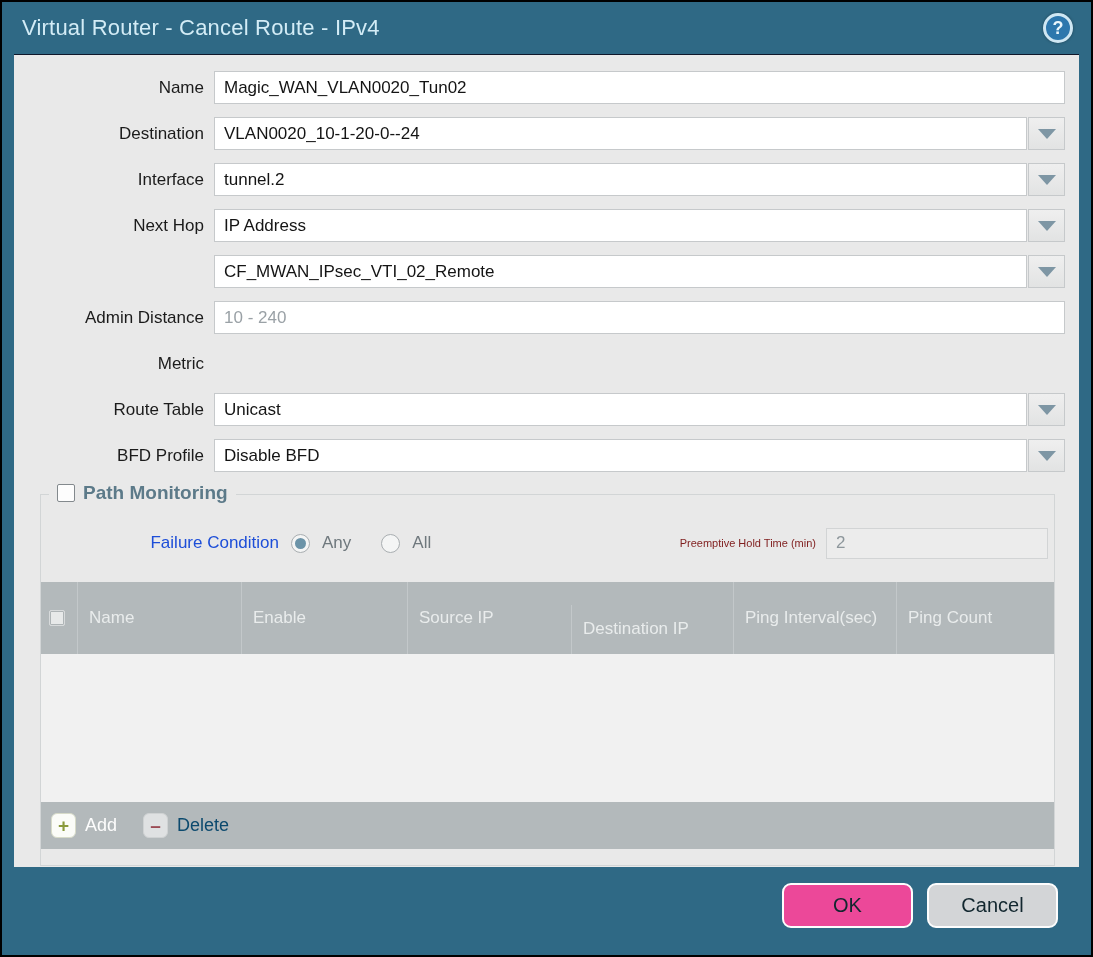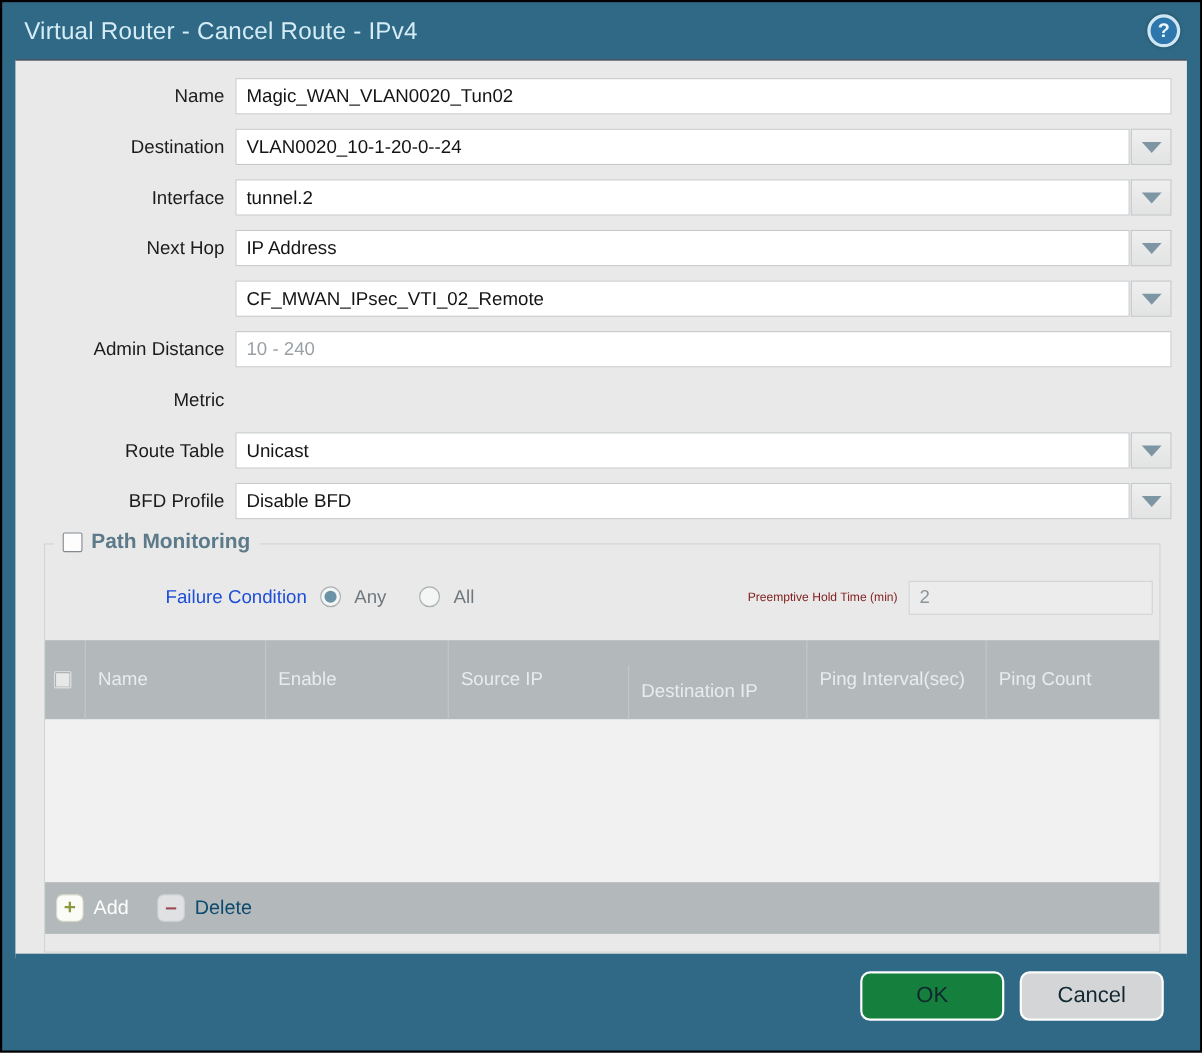--- a/index.html
+++ b/index.html
@@ -72,21 +72,21 @@
     position:absolute; top:-13px; left:8px; background:#e9e9e9;
     display:flex; align-items:center; padding:0 8px; gap:8px;
   }
   .checkbox{
     width:18px; height:18px; background:#fdfdfd; border:1px solid #83898d;
     border-radius:2px; cursor:pointer;
   }
   .group-title{ font-size:19px; font-weight:bold; color:#5c7a89; }
   .fc-row{ display:flex; align-items:center; margin-top:31px; height:34px; }
   .fc-label{ width:250px; text-align:right; padding-right:12px; font-size:17px; color:#1d4ed8; }
-  .radio-opt{ display:flex; align-items:flex-start; margin-right:30px; }
+  .radio-opt{ display:flex; align-items:flex-end; margin-right:30px; }
   .radio{
     width:19px; height:19px; border-radius:50%; background:#f4f5f5;
     border:1px solid #a9aeb1; margin-right:12px; position:relative; cursor:pointer;
   }
   .radio.checked::after{
     content:""; position:absolute; left:3px; top:3px; width:11px; height:11px;
     border-radius:50%; background:#6b93a8;
   }
   .radio-label{ font-size:17px; color:#6f787d; }
   .pht-label{ flex:1; text-align:right; padding-right:10px; font-size:11px; color:#7f1d1d; }
@@ -131,21 +131,21 @@
   .dialog-footer{
     position:absolute; left:12px; bottom:12px; width:1065px; height:76px;
     display:flex; justify-content:flex-end; align-items:center; gap:14px;
     padding-right:21px; background:#2f6985;
   }
   .btn{
     width:131px; height:45px; border-radius:9px; border:2px solid #fdfdfd;
     font-family:"Liberation Sans",sans-serif; font-size:20px; color:#12272f;
     display:flex; align-items:center; justify-content:center; cursor:pointer;
   }
-  .btn-ok{ background:#15803d; }
+  .btn-ok{ background:#ec4899; }
   .btn-cancel{ background:#d3d5d7; }
 </style>
 </head>
 <body>
 
 <div class="dialog-frame">
 
   <div class="titlebar">
     <span class="title">Virtual Router - Cancel Route - IPv4</span>
     <div class="help-icon">?</div>

